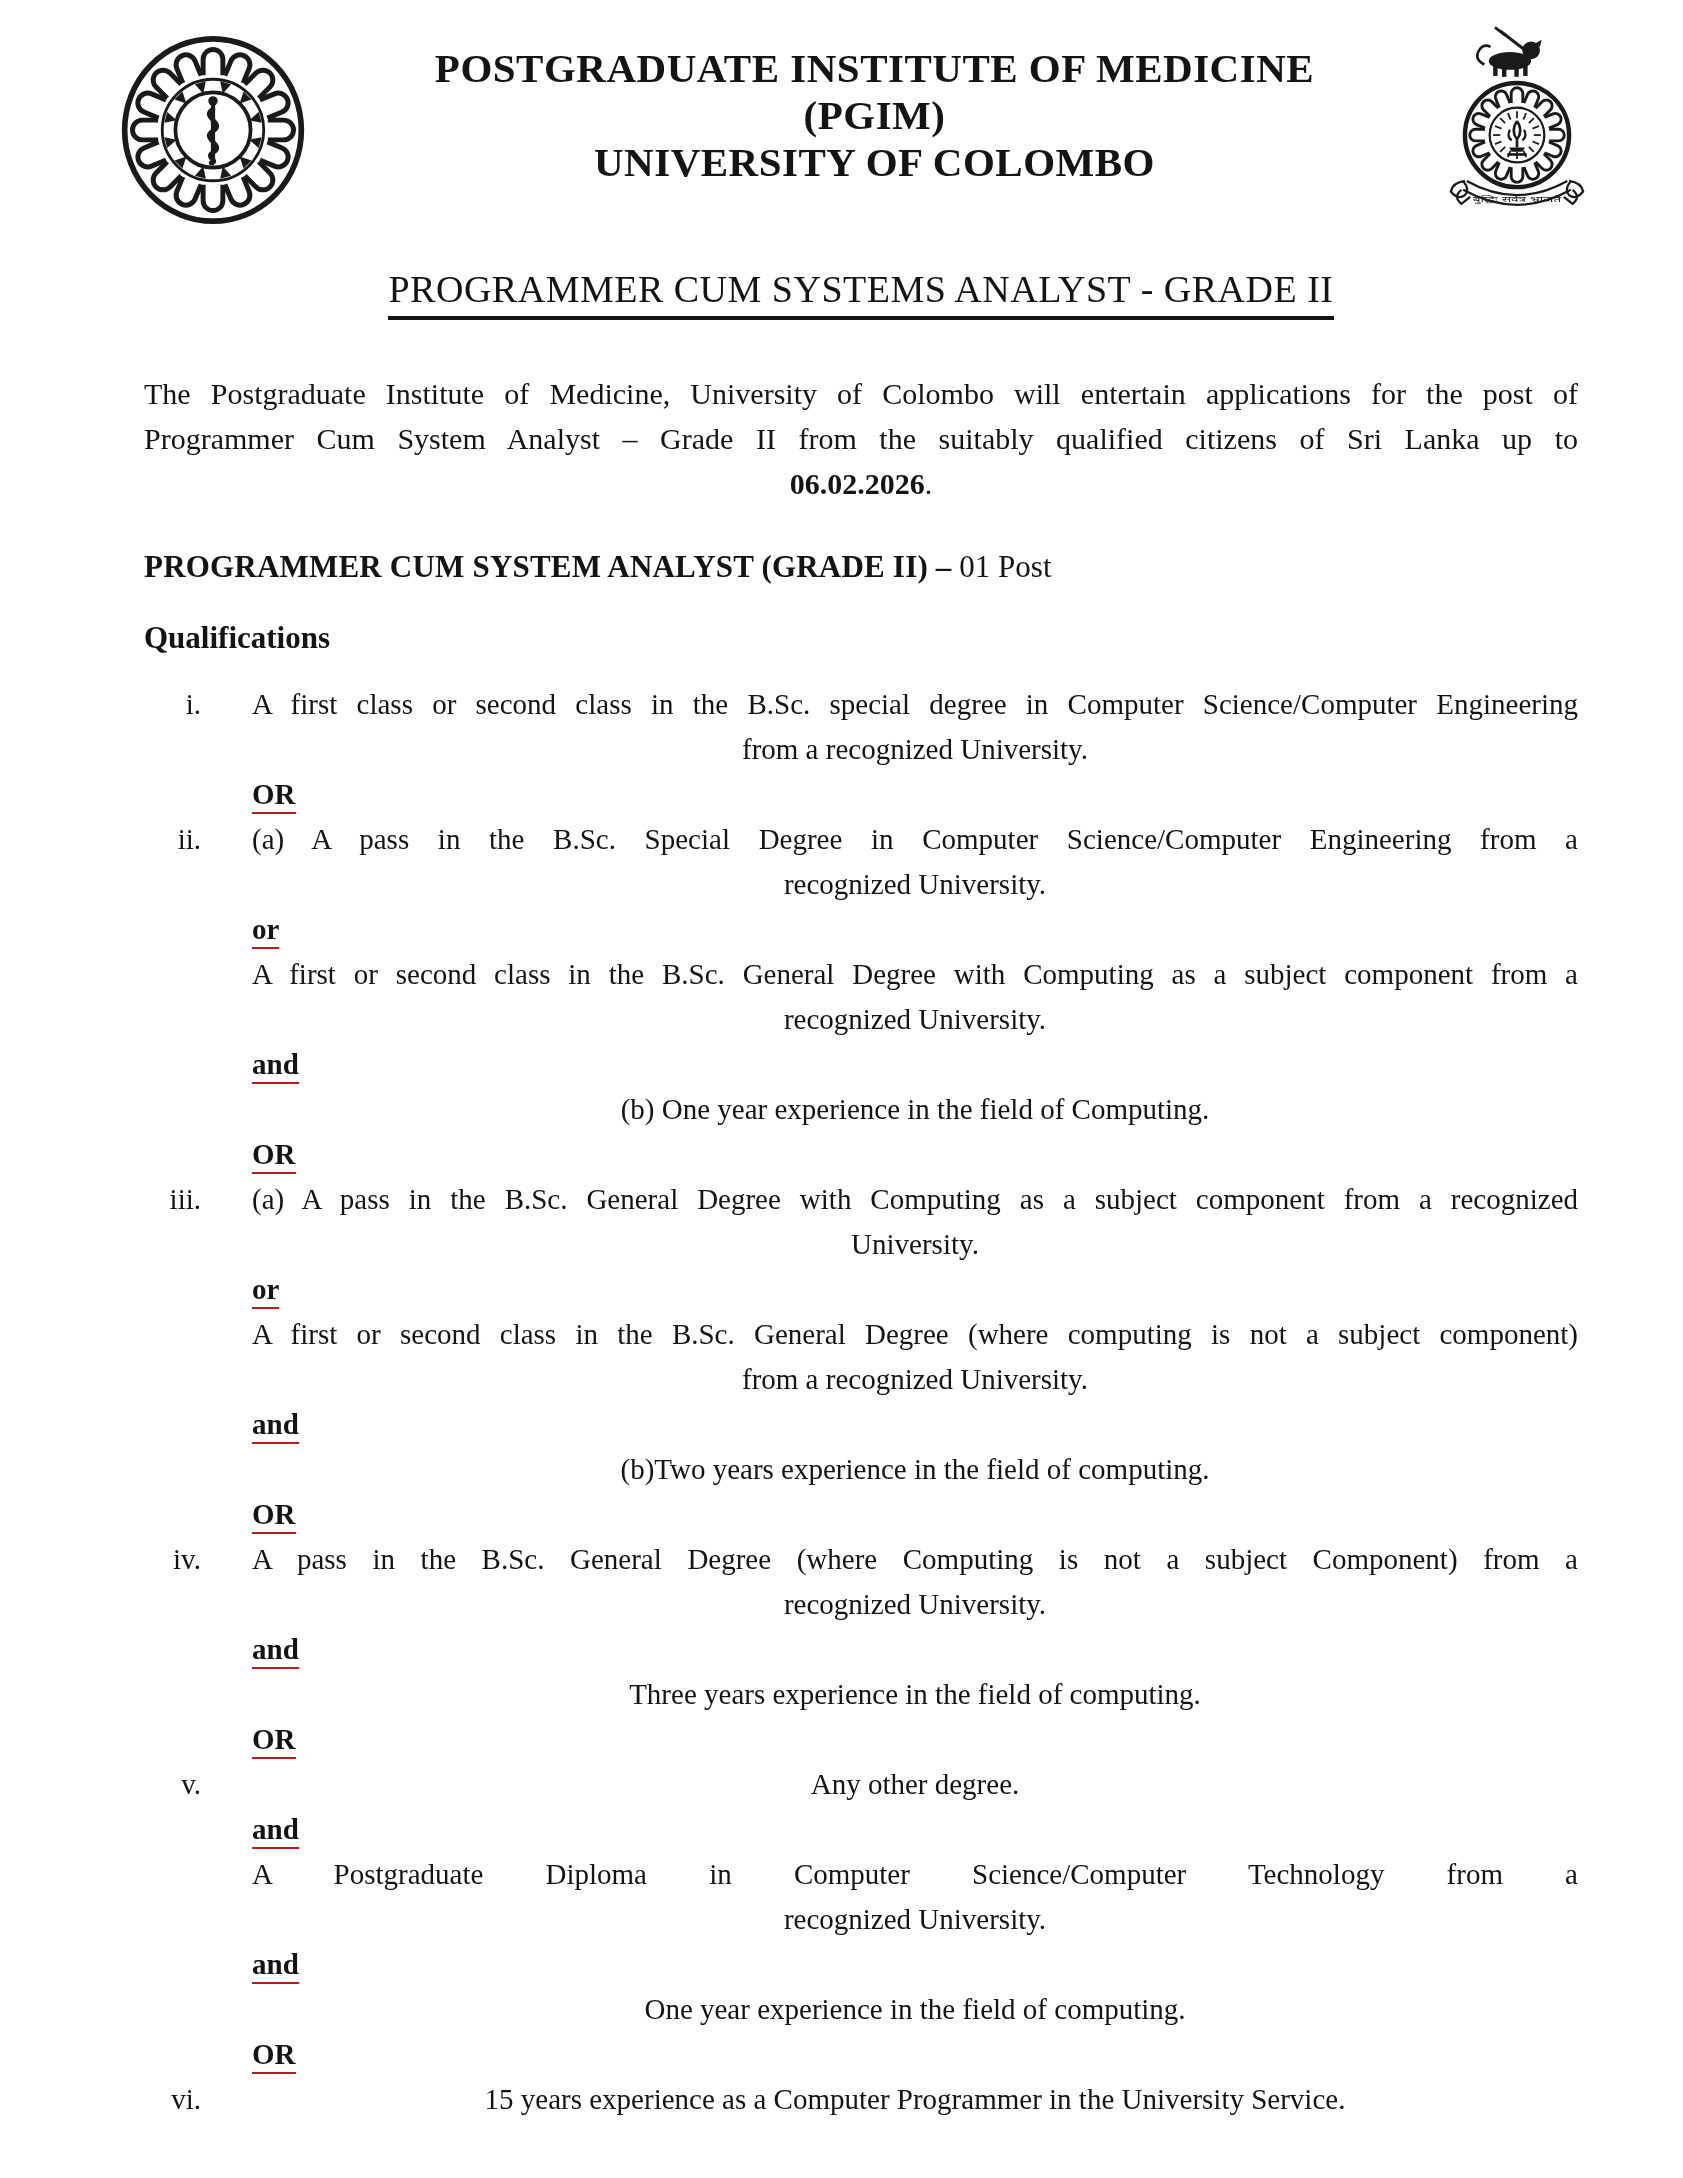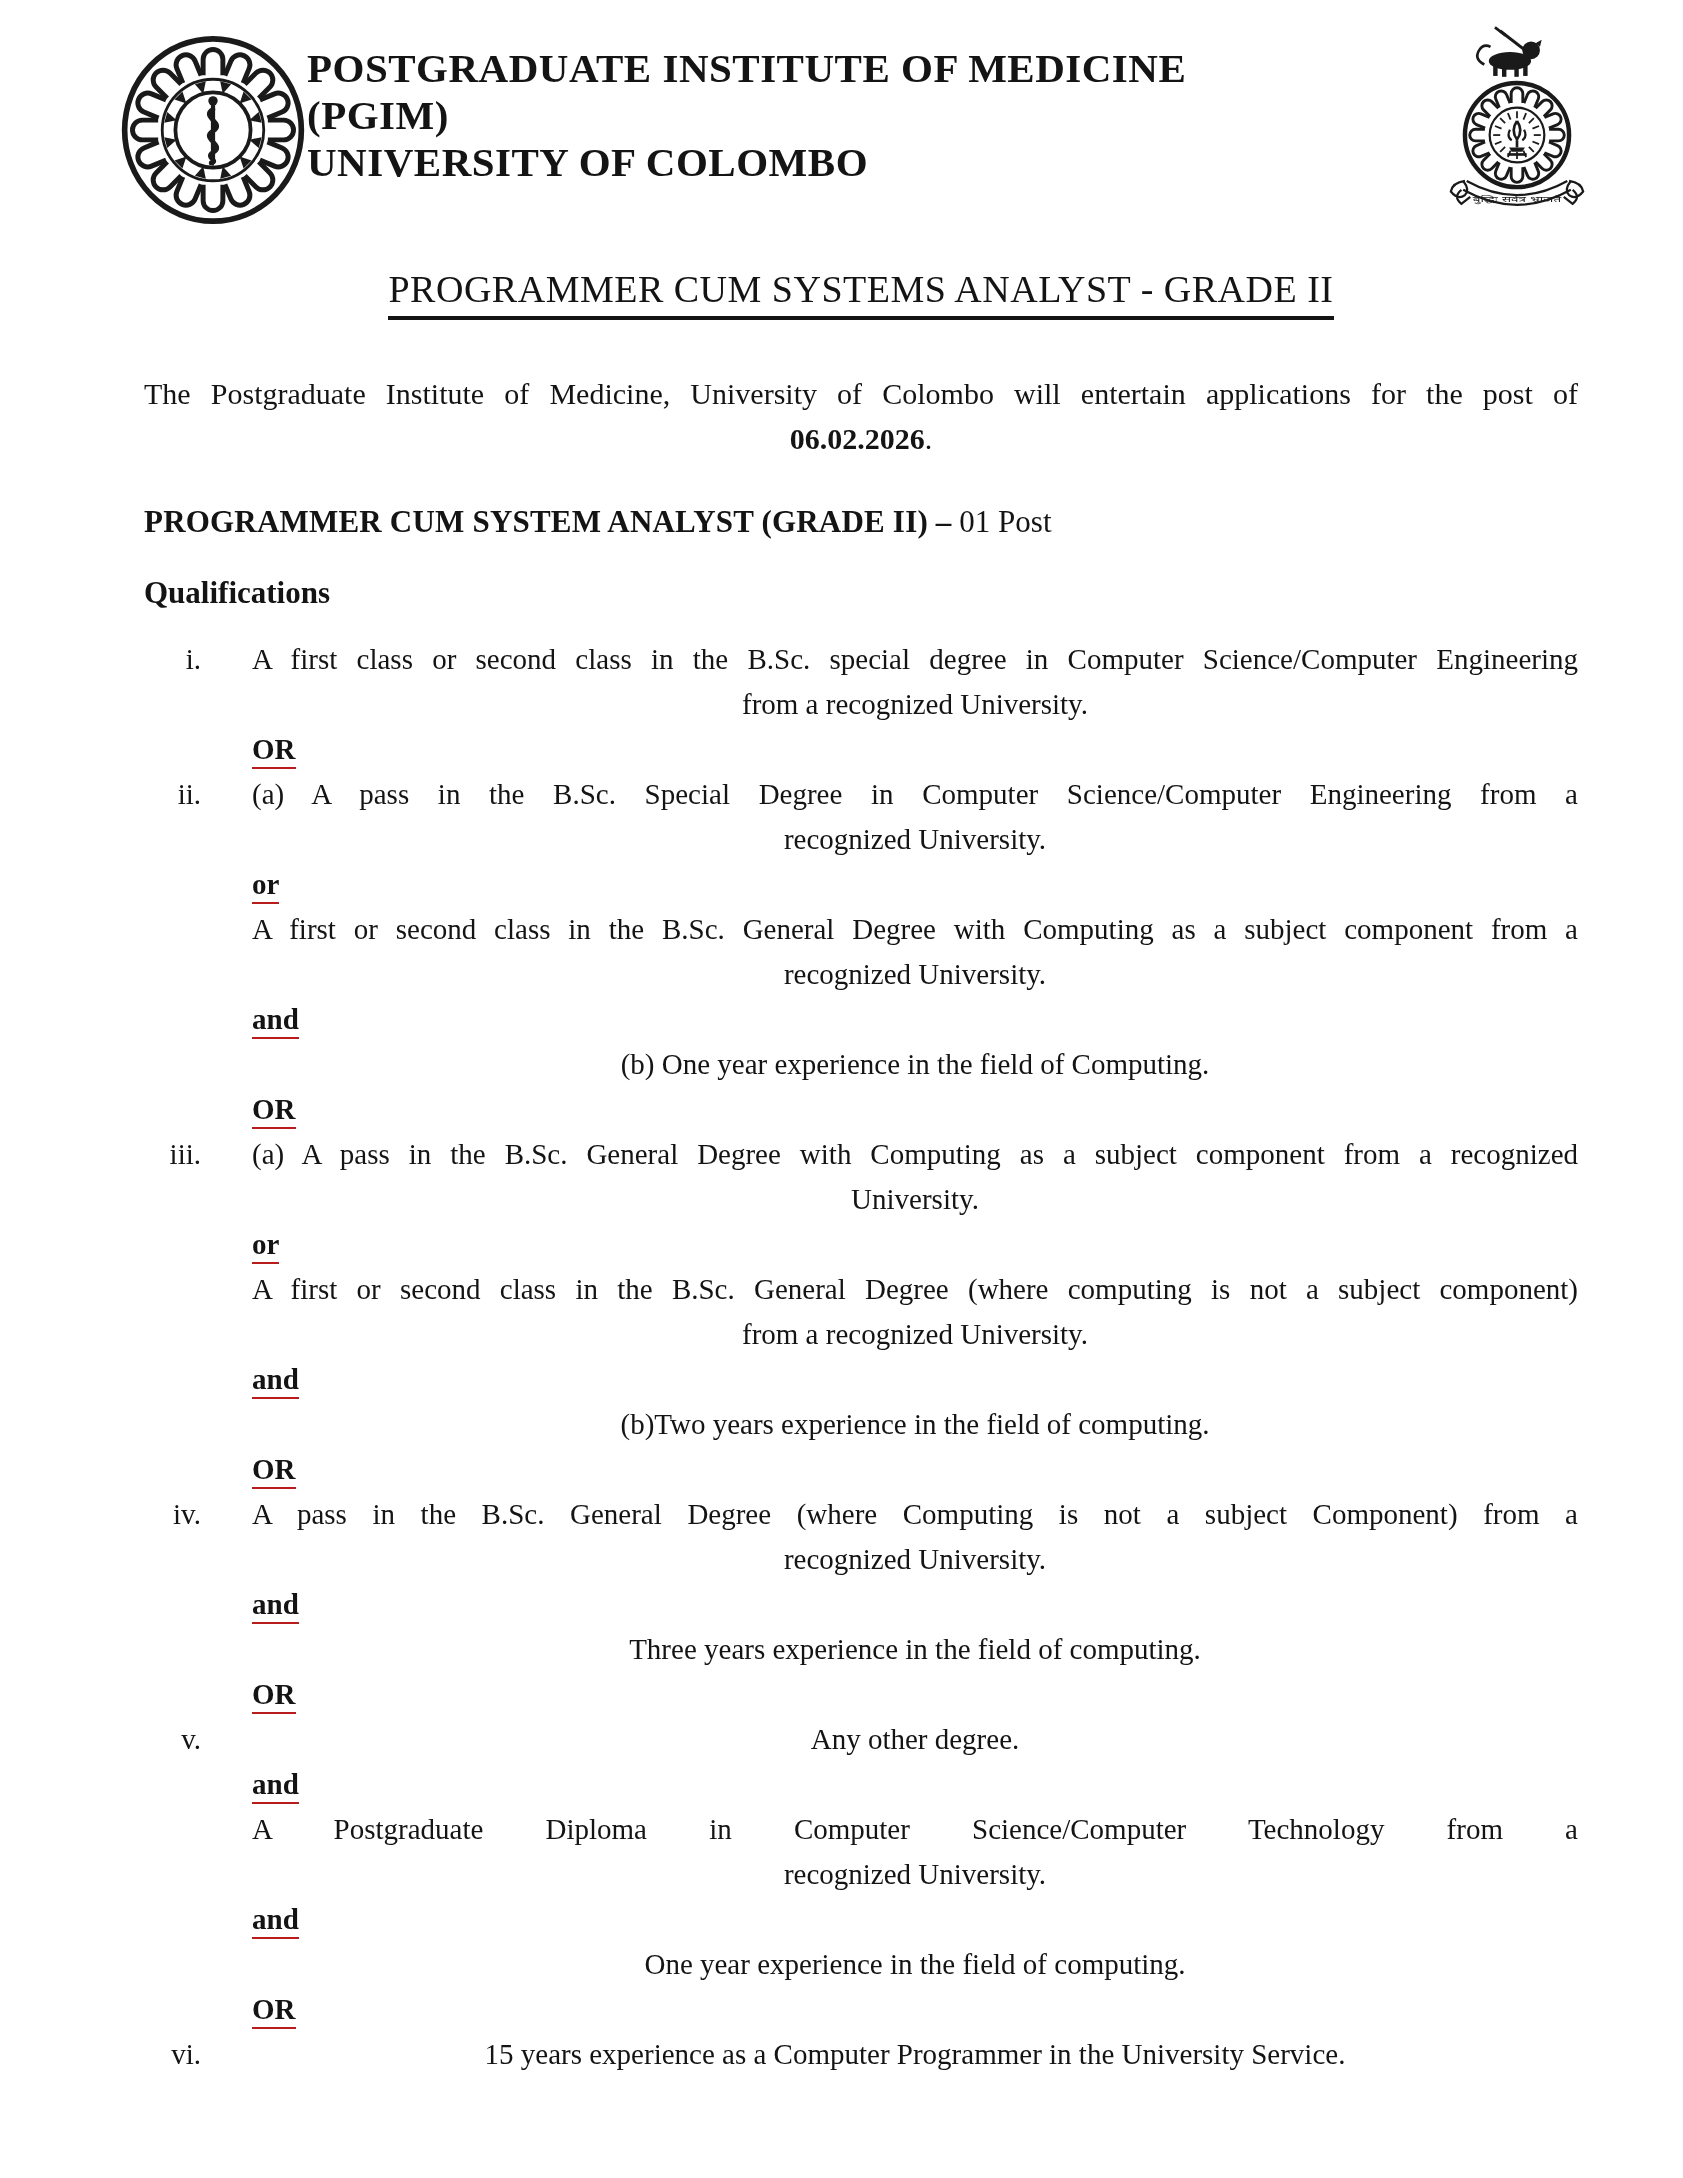--- a/index.html
+++ b/index.html
@@ -7,21 +7,21 @@
     width:1683px;height:2178px;
     color:#141414;
     font-family:"Liberation Serif", serif;
     -webkit-font-smoothing:antialiased;
   }
   .page{padding:25px 105px 0 144px;box-sizing:border-box;}
   
   .header{display:flex;align-items:flex-start;}
   .logo-left{flex:0 0 188px;margin-left:-25px;margin-top:8px;}
   .logo-right{flex:0 0 150px;margin-right:-14px;}
-  .org-block{flex:1;text-align:left;font-weight:bold;font-size:41px;line-height:47px;padding-top:20px;letter-spacing:0.5px;}
+  .org-block{flex:1;text-align:center;font-weight:bold;font-size:41px;line-height:47px;padding-top:20px;letter-spacing:0.5px;}
   
   .title-wrap{text-align:center;margin-top:36px;}
   .doc-title{display:inline-block;font-weight:normal;font-size:38px;letter-spacing:0.5px;border-bottom:4px solid #141414;padding-bottom:5px;}
   
   .intro{margin-top:51px;font-size:30px;line-height:45px;font-family:Liberation Serif, serif;}
   .jline{text-align:justify;text-align-last:justify;}
   .lline{text-align:center;}
   
   .post-heading{margin-top:38px;font-size:31px;line-height:45px;}
   .post-heading b{letter-spacing:0.2px;}
@@ -177,20 +177,21 @@
       </svg>
     </div>
   </div>
 
   <div class="title-wrap">
     <span class="doc-title">PROGRAMMER CUM SYSTEMS ANALYST - GRADE II</span>
   </div>
 
   <div class="intro">
     <div class="jline">The Postgraduate Institute of Medicine, University of Colombo will entertain applications for the post of</div>
+    <div class="jline">Programmer Cum System Analyst – Grade II from the suitably qualified citizens of Sri Lanka up to</div>
     <div class="lline"><b>06.02.2026</b><span>.</span></div>
   </div>
 
   <div class="post-heading">
     <b>PROGRAMMER CUM SYSTEM ANALYST (GRADE II) –</b><span> 01 Post</span>
   </div>
 
   <div class="qual-heading">Qualifications</div>
 
   <div class="qual-list">

